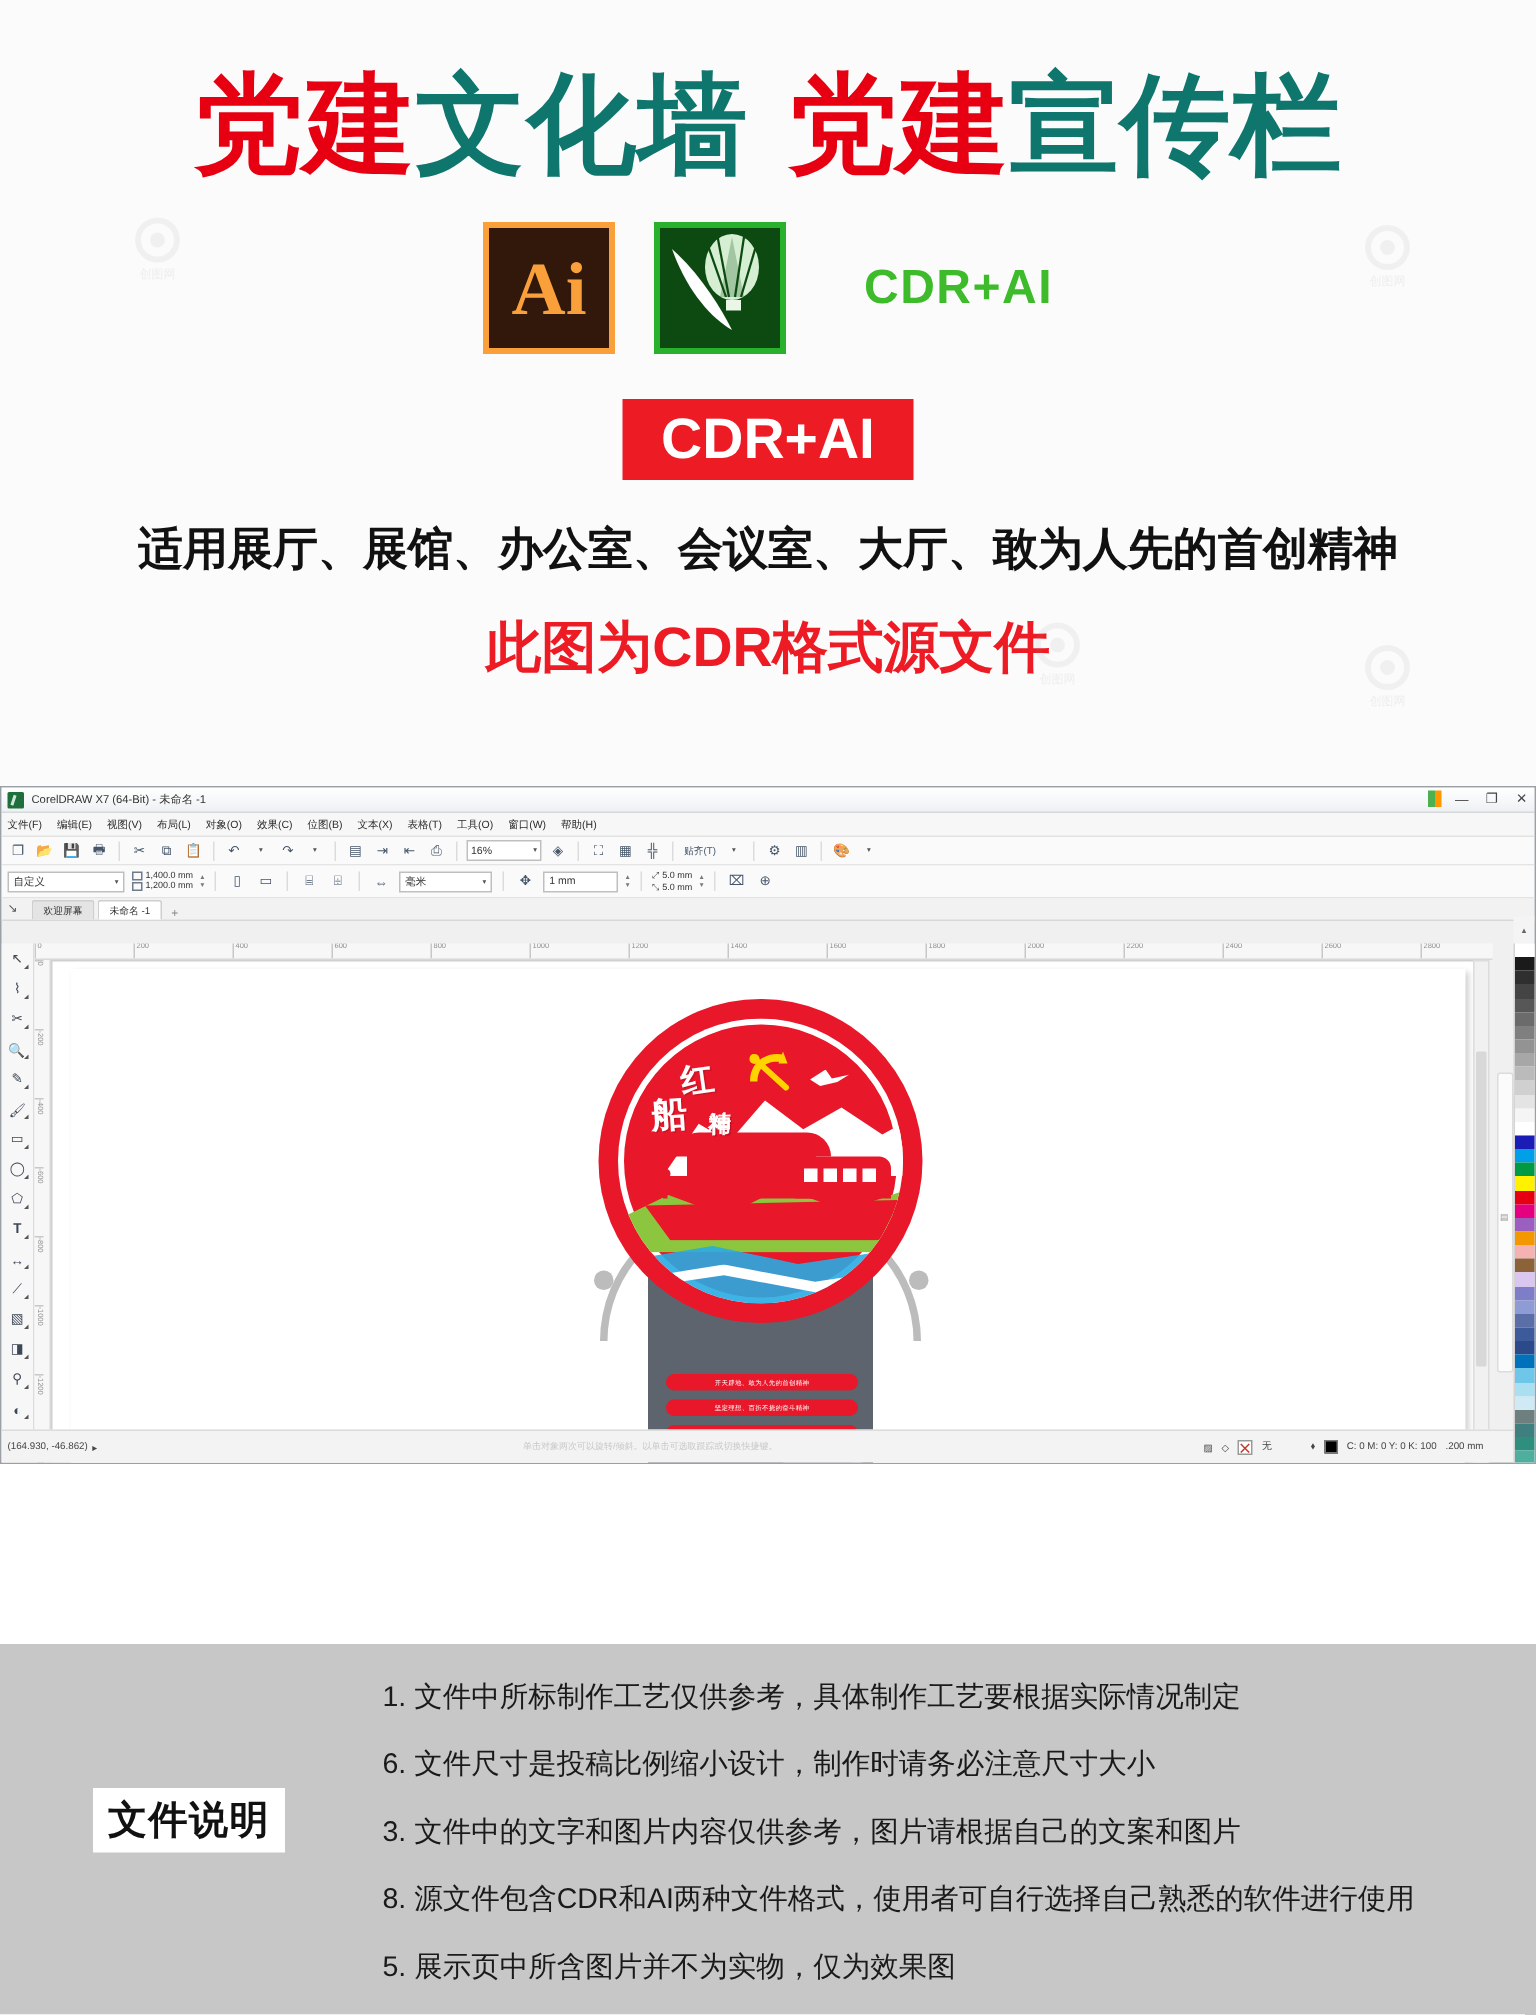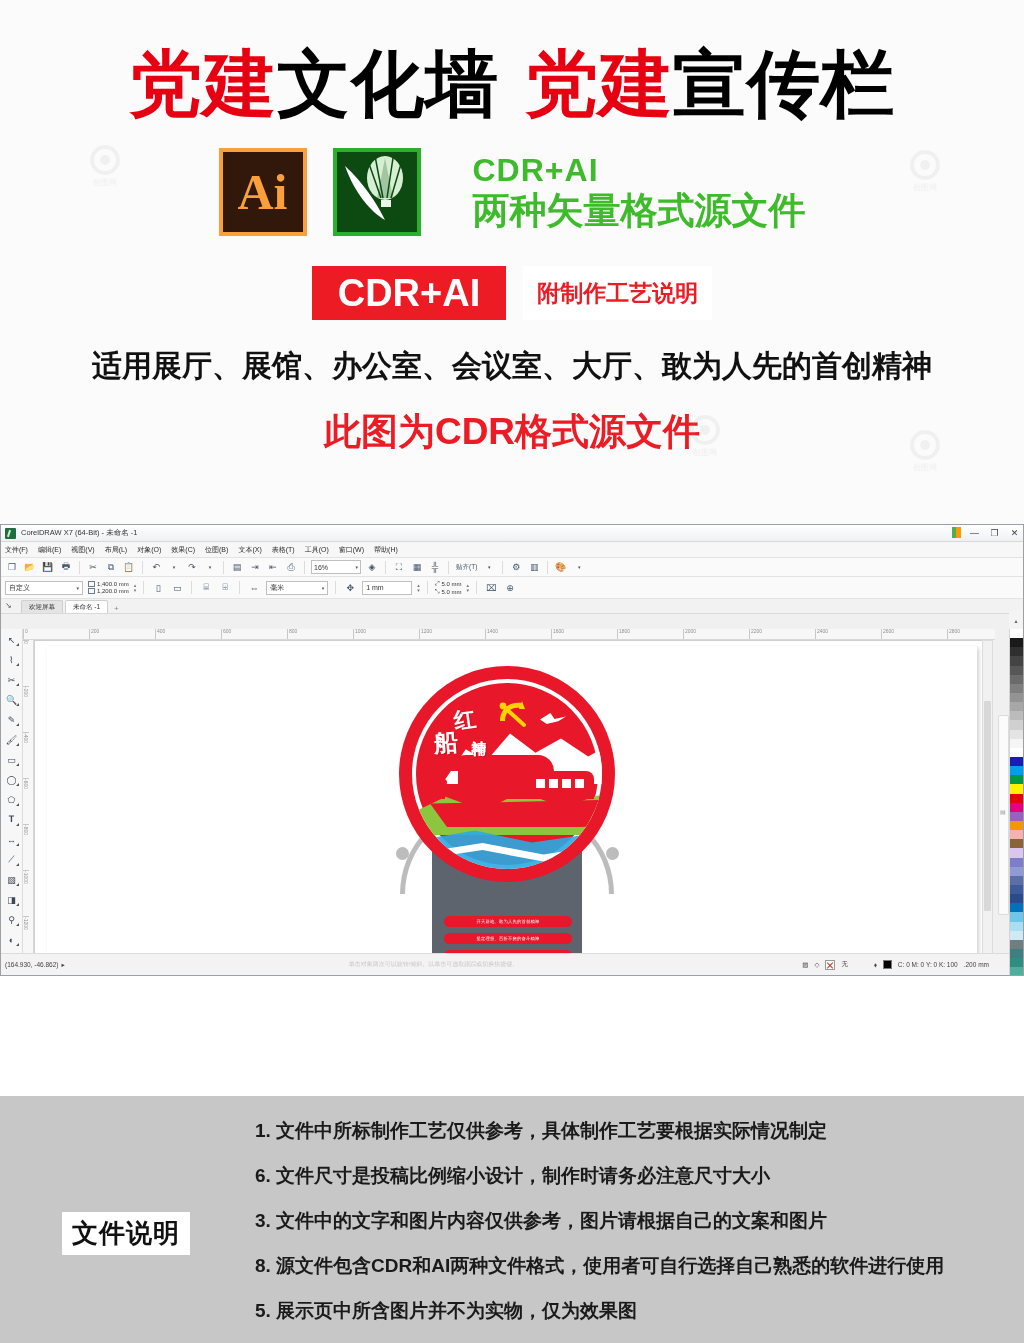--- a/index.html
+++ b/index.html
@@ -21,21 +21,21 @@
   .promo-title {
     text-align: center;
     padding-top: 44px;
     font-size: 73px;
     font-weight: bold;
     letter-spacing: 1px;
     line-height: 1.1;
     white-space: nowrap;
   }
   .t-red { color: #e60012; }
-  .t-black { color: #000000; }
+  .t-black { color: #0f766e; }
   .title-gap { display: inline-block; width: 26px; }
 
   .logo-row {
     display: flex;
     align-items: center;
     justify-content: center;
     margin-top: 24px;
     gap: 26px;
   }
   .ai-logo {
@@ -449,33 +449,32 @@
     position: absolute; left: 0; top: 1096px;
     width: 1024px; height: 247px;
     background: #c7c7c7;
   }
   .footer-label {
     position: absolute; left: 62px; top: 1192px;
     background: #ffffff; color: #111;
     font-size: 26px; font-weight: bold;
     padding: 4px 10px;
     letter-spacing: 1px;
-    margin-top: 20px;
   }
   .footer-list {
     position: absolute; left: 255px; top: 1118px;
     width: 745px;
   }
   .footer-list li {
     list-style: none;
     font-size: 19px;
     color: #1a1a1a;
     margin-bottom: 19px;
     white-space: nowrap;
-    font-weight: 700;
+    font-weight: 400;
   }
 </style>
 </head>
 <body>
 
 <div class="promo">
 
   <div class="promo-title">
     <span class="t-red">党建</span><span class="t-black">文化墙</span><span class="title-gap"></span><span class="t-red">党建</span><span class="t-black">宣传栏</span>
   </div>
@@ -491,27 +490,25 @@
         <path d="M44 48 h10 v7 h-10 z" fill="#eaf7e6"></path>
         <path d="M8 14 C26 30 40 52 48 68 C34 60 18 42 8 14 Z" fill="#ffffff"></path>
         <path d="M30 6 L44 46" stroke="#0d4a12" stroke-width="1.5" fill="none"></path>
         <path d="M38 4 L46 46" stroke="#0d4a12" stroke-width="1.5" fill="none"></path>
         <path d="M56 6 L50 46" stroke="#0d4a12" stroke-width="1.5" fill="none"></path>
         <path d="M64 12 L54 46" stroke="#0d4a12" stroke-width="1.5" fill="none"></path>
       </svg>
     </div>
     <div class="logo-caption">
       <div class="l1">CDR+AI</div>
-      <div class="l2">两种矢量格式源文件</div>
     </div>
   </div>
 
   <div class="badges">
     <div class="badge filled b1">CDR+AI</div>
-    <div class="badge outline b4">附制作工艺说明</div>
   </div>
 
   <div class="promo-line">适用展厅、展馆、办公室、会议室、大厅、敢为人先的首创精神</div>
   <div class="promo-line2">此图为CDR格式源文件</div>
 
   <div class="wm" style="left:60px; top:145px;">
     <div class="ring"></div>
       <span>创图网</span>
   </div>
   <div class="wm" style="left:880px; top:150px;">

